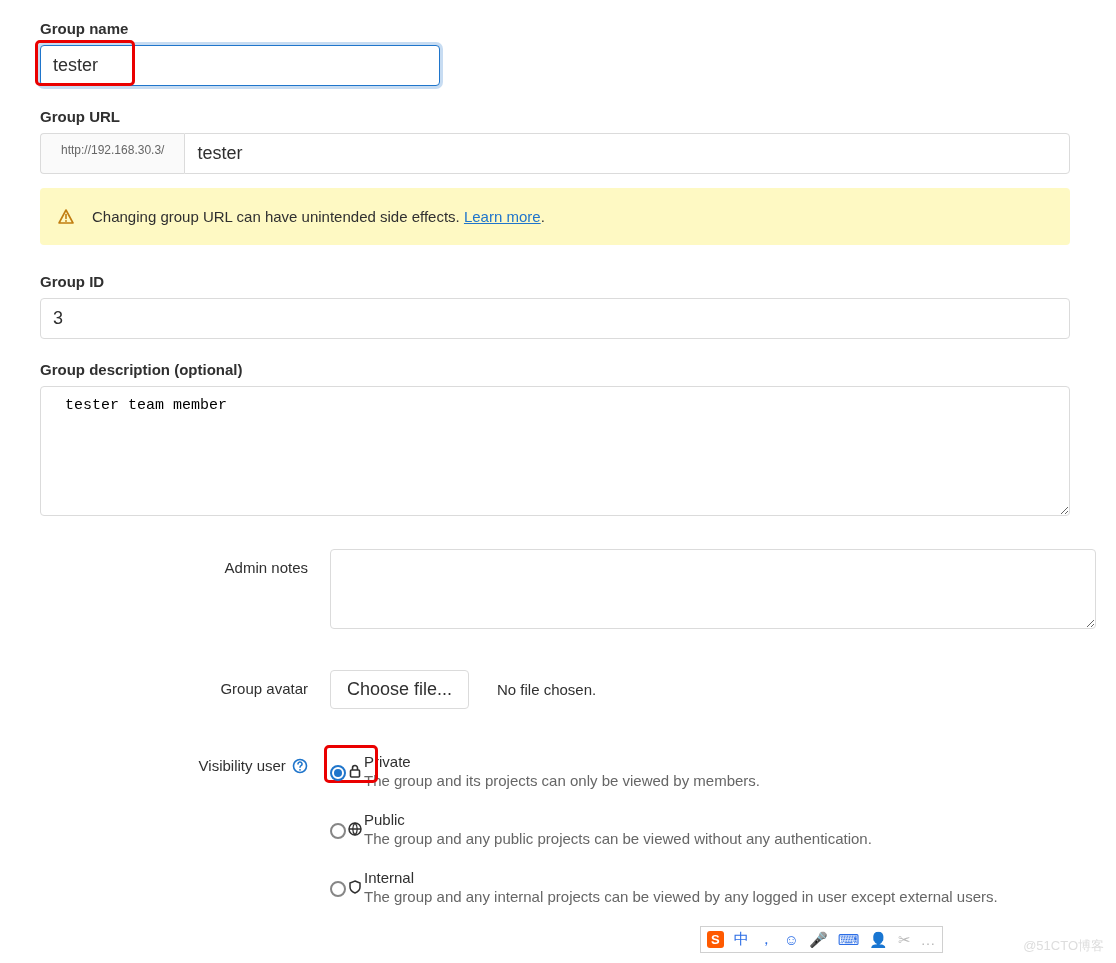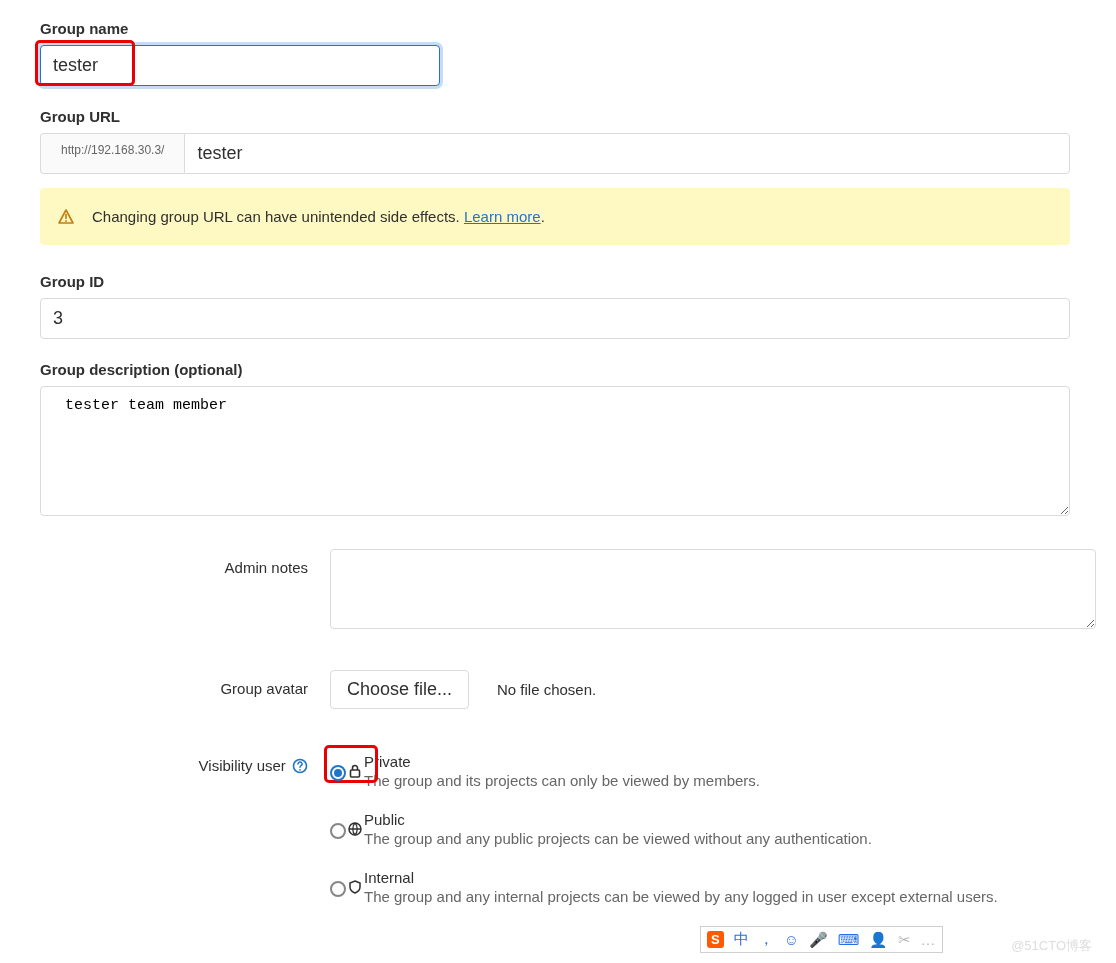--- a/index.html
+++ b/index.html
@@ -165,21 +165,21 @@
       content: "";
       position: absolute;
       left: -6px; top: -4px;
       width: 48px; height: 32px;
       border: 3px solid #ea0000;
       border-radius: 5px;
     }
 
     .watermark {
       position: fixed;
-      bottom: 8px; right: 24px;
+      bottom: 8px; right: 12px;
       color: #ddd;
       font-size: 13px;
       pointer-events: none;
     }
 
     .ime-toolbar {
       position: fixed;
       bottom: 10px;
       left: 700px;
       display: flex;

